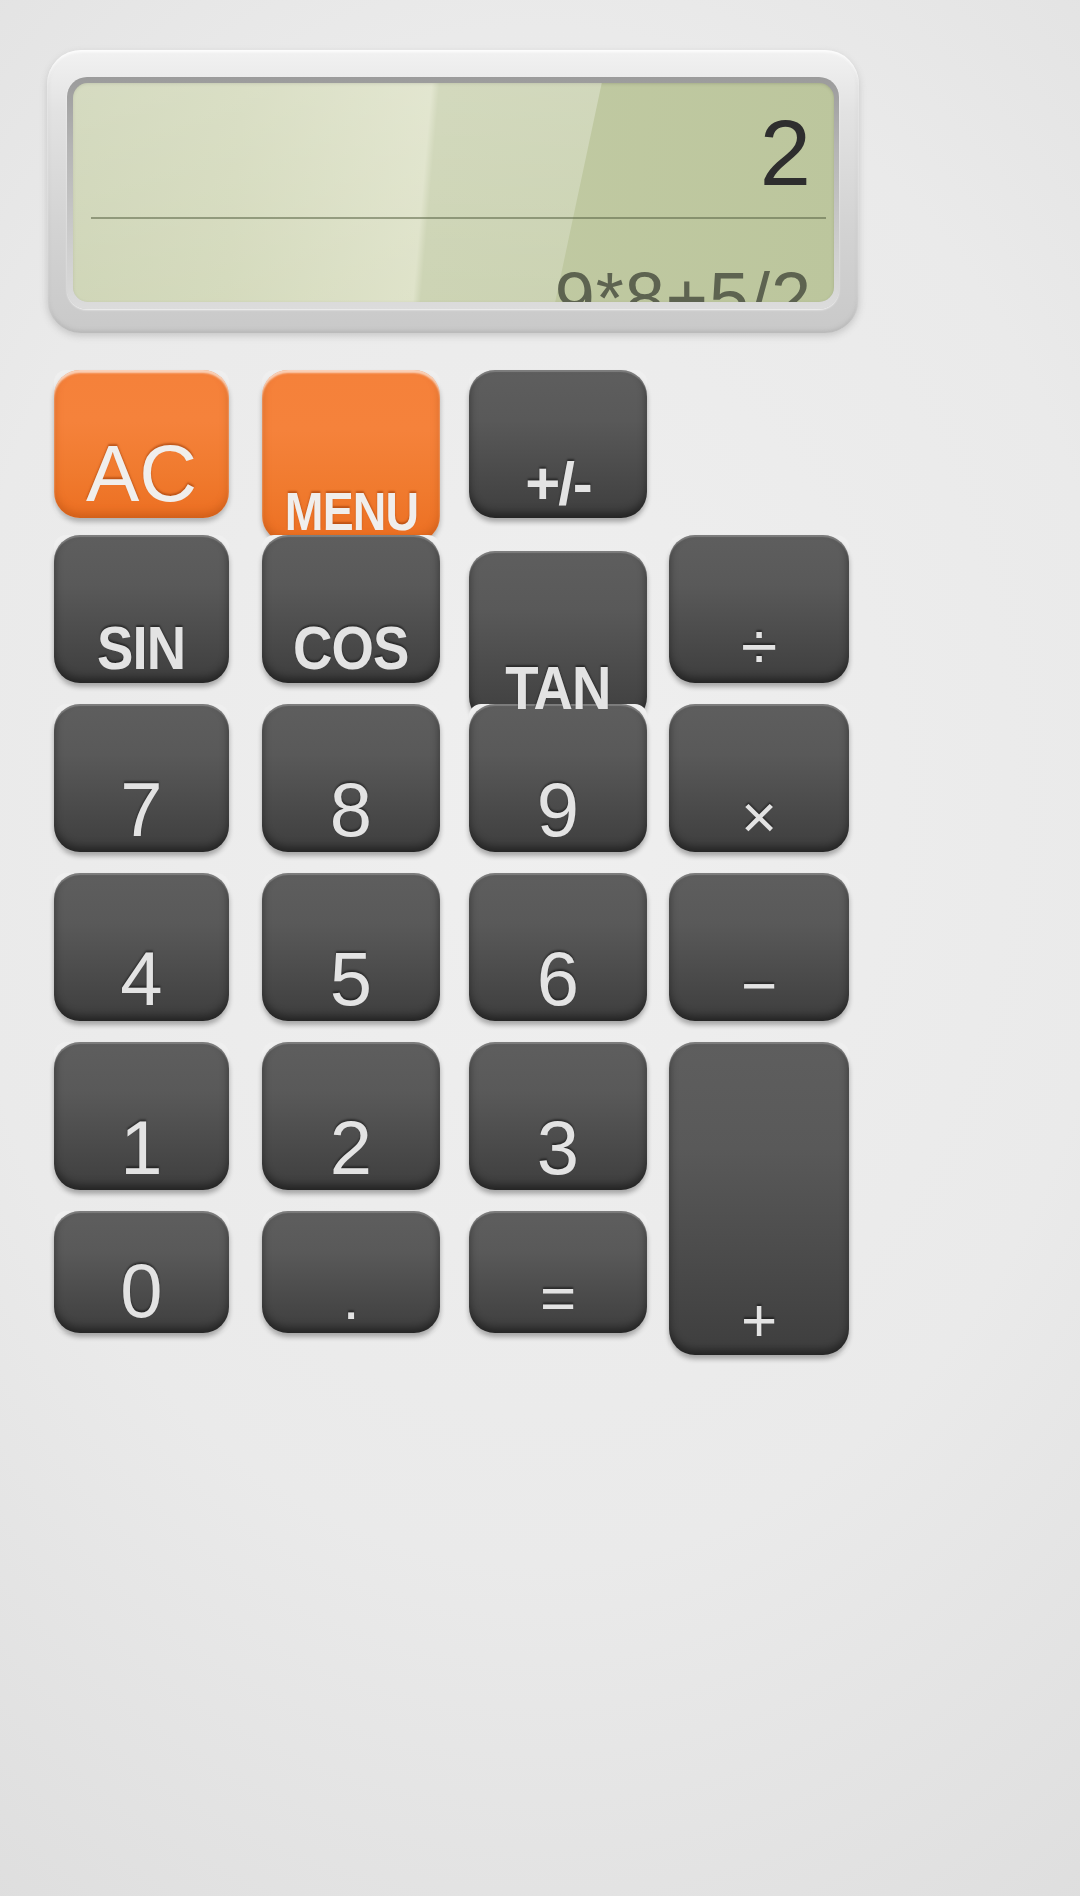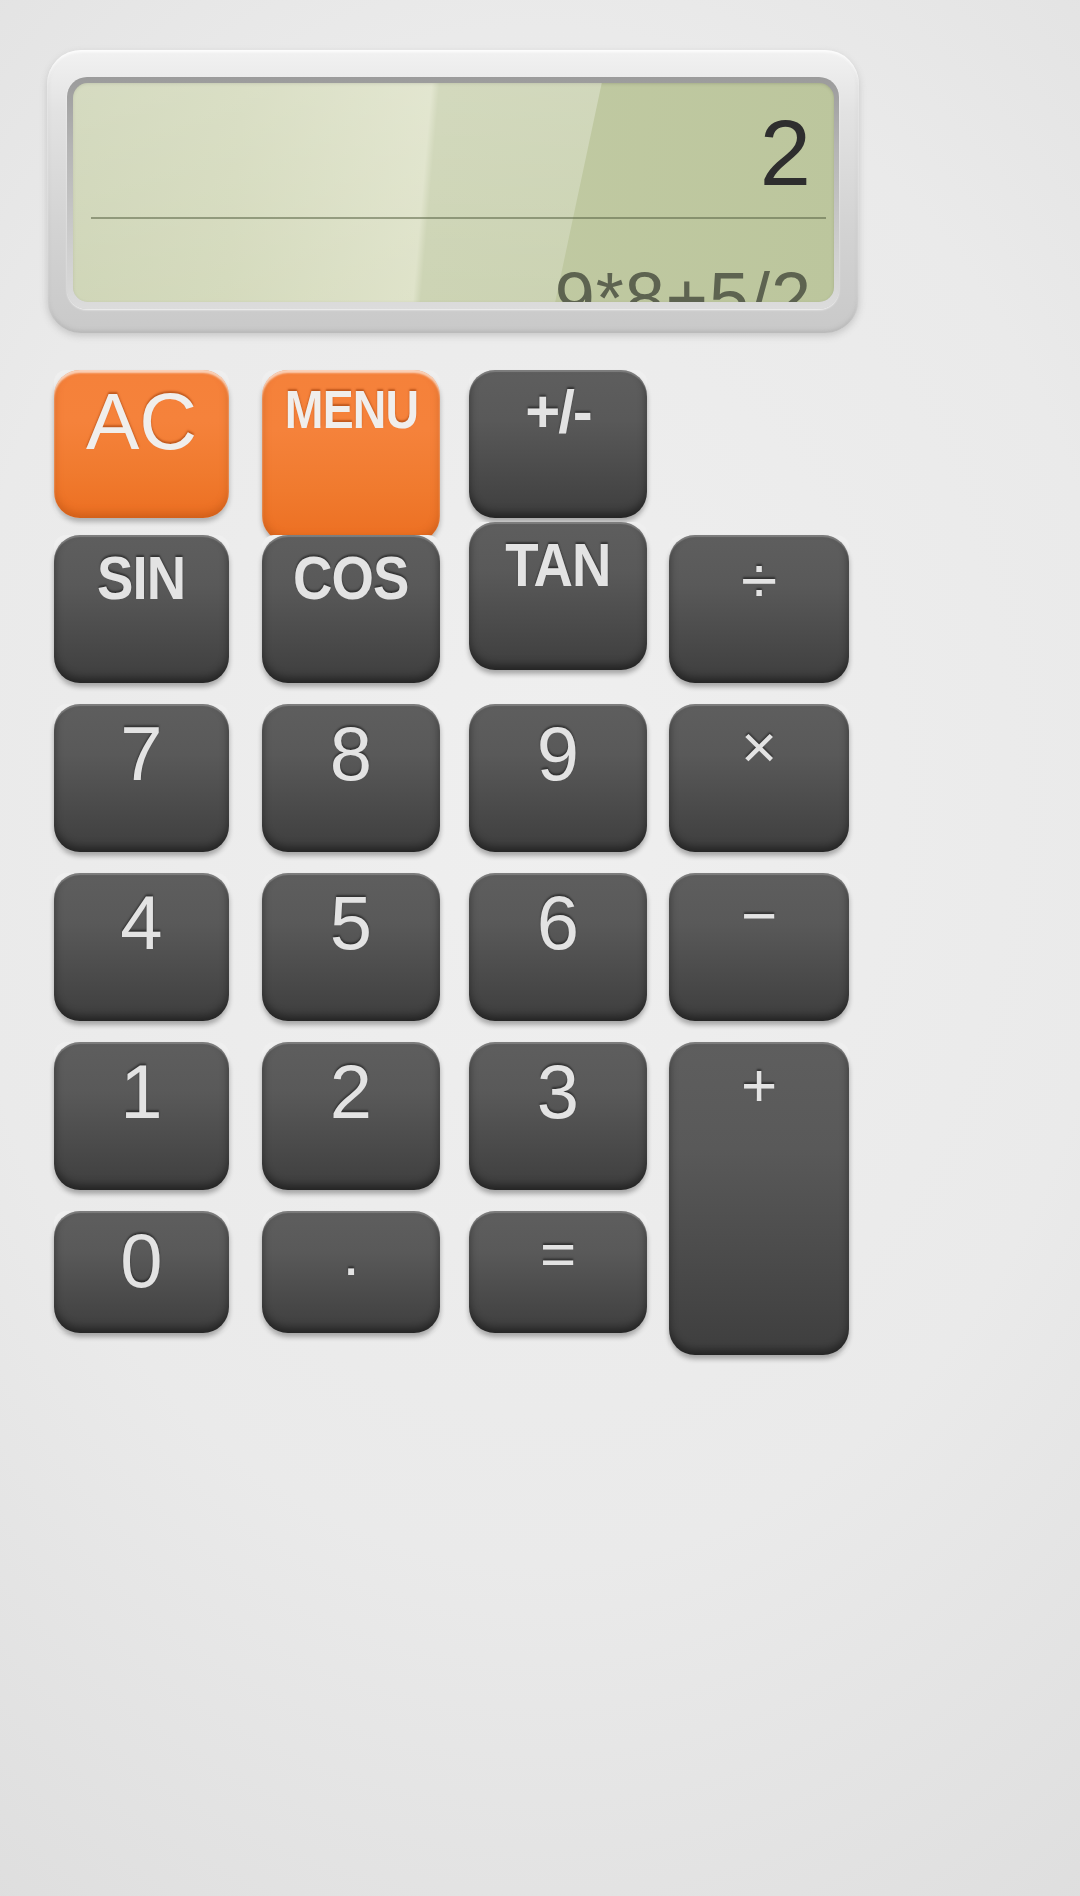--- a/index.html
+++ b/index.html
@@ -115,23 +115,23 @@
     left: 54px;
     top: 370px;
     width: 800px;
     height: 1020px;
   }
   .key {
     position: absolute;
     box-sizing: border-box;
     border-radius: 12px;
     border: none;
-    padding: 12px;
+    padding: 4px;
     display: flex;
-    align-items: flex-start;
+    align-items: flex-end;
     justify-content: center;
     cursor: pointer;
     user-select: none;
     outline: none;
     overflow: visible;
   }
   
   .key::before {
     content: "";
     position: absolute;
@@ -246,21 +246,21 @@
         <span class="key-label lbl-pm">+/-</span>
       </button>
       <button class="key dark" style="left: 0px; top: 165px; width: 175px; height: 148px;">
         <span class="key-face"></span>
         <span class="key-label lbl-word">SIN</span>
       </button>
       <button class="key dark" style="left: 208px; top: 165px; width: 178px; height: 148px;">
         <span class="key-face"></span>
         <span class="key-label lbl-word">COS</span>
       </button>
-      <button class="key dark" style="left: 415px; top: 152px; width: 178px; height: 148px;">
+      <button class="key dark" style="left: 415px; top: 181px; width: 178px; height: 172px;">
         <span class="key-face"></span>
         <span class="key-label lbl-word">TAN</span>
       </button>
       <button class="key dark" style="left: 615px; top: 165px; width: 180px; height: 148px;">
         <span class="key-face"></span>
         <span class="key-label lbl-op-lg">÷</span>
       </button>
       <button class="key dark" style="left: 0px; top: 334px; width: 175px; height: 148px;">
         <span class="key-face"></span>
         <span class="key-label lbl-digit">7</span>

